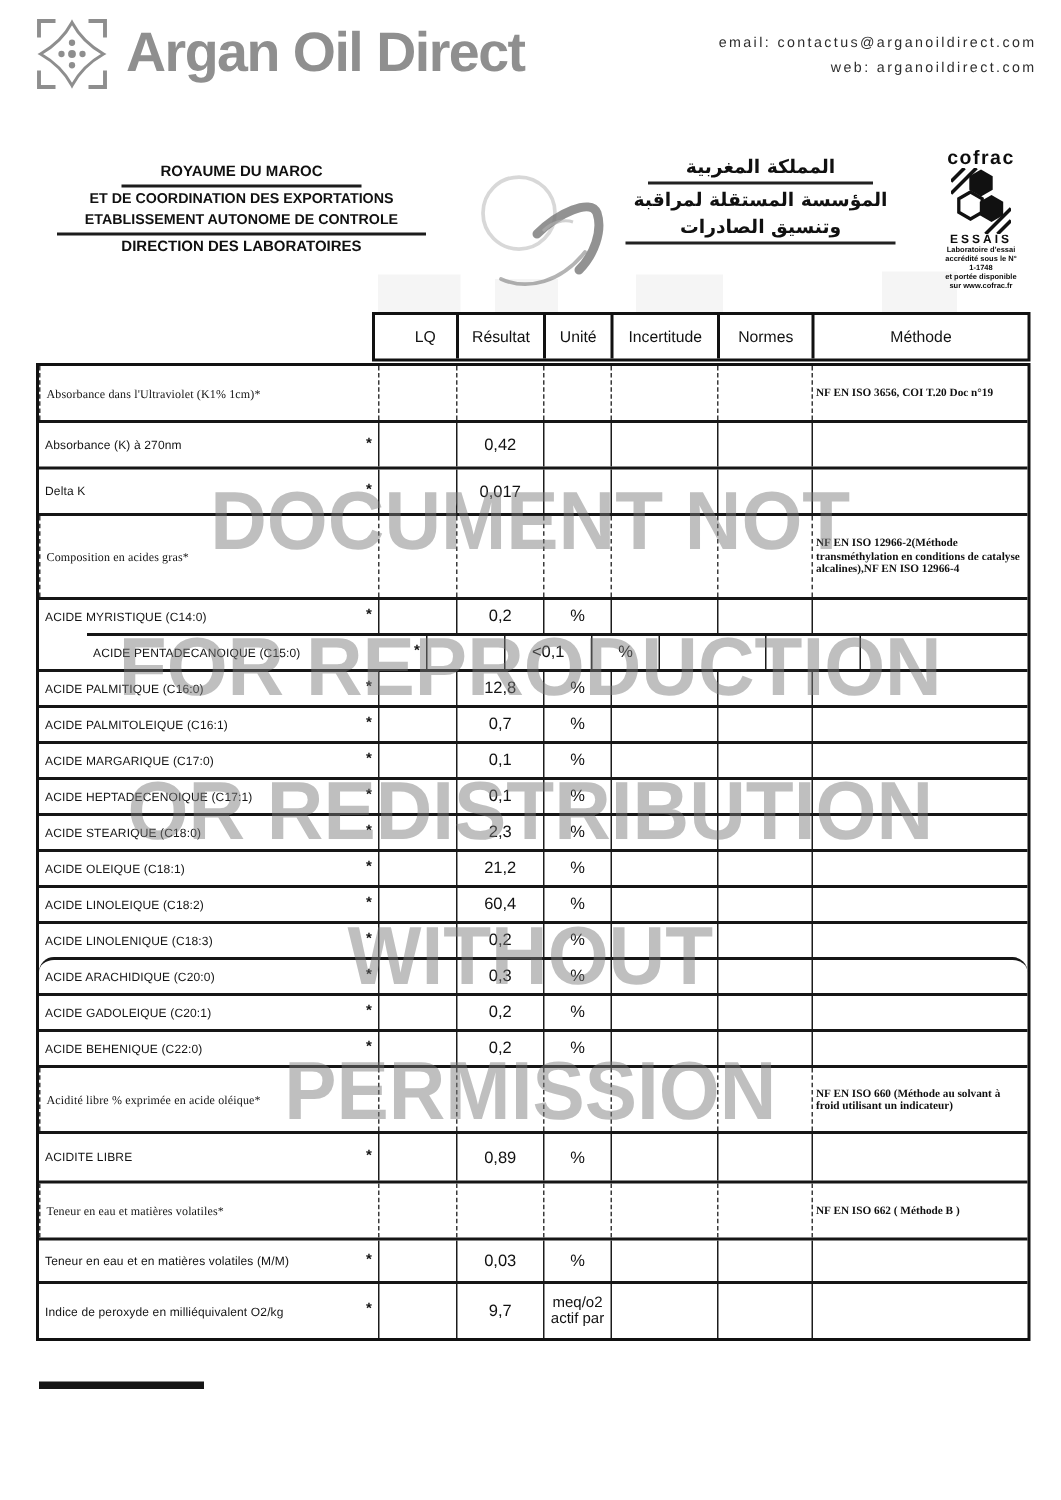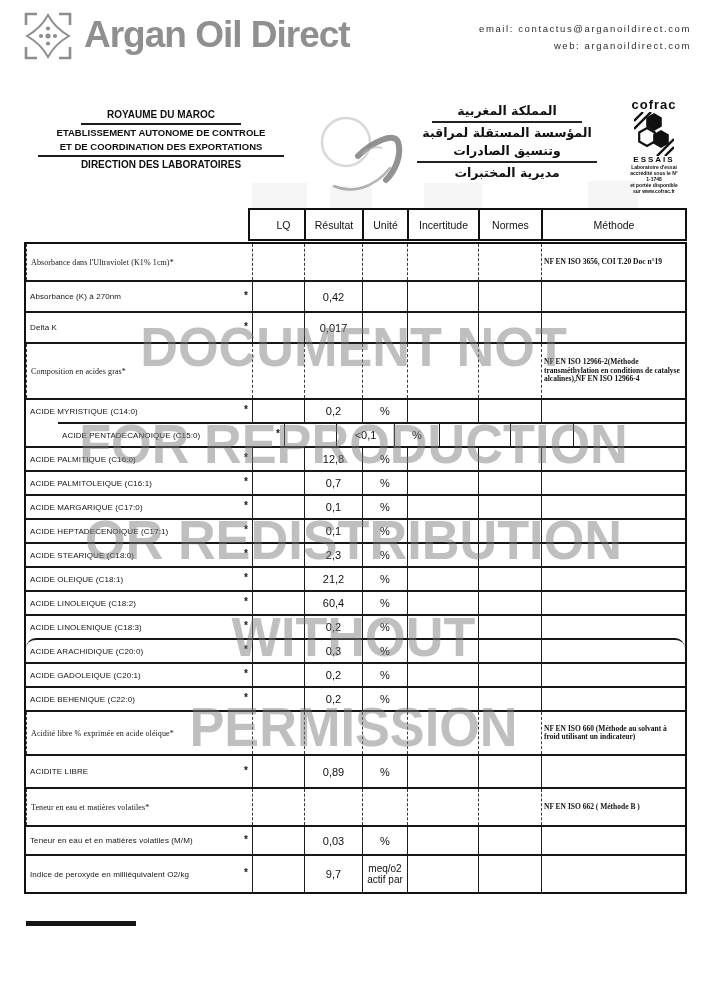--- a/index.html
+++ b/index.html
@@ -68,40 +68,39 @@
   <div class="brand">Argan Oil Direct</div>
   <div class="contact">
     <div>email: contactus@arganoildirect.com</div>
     <div>web: arganoildirect.com</div>
   </div>
 </div>
 
 <div class="fr-block">
   <div class="fr-l" style="font-size:10px">ROYAUME DU MAROC</div>
   <div class="rule" style="width:160px"></div>
+  <div class="fr-l">ET DE COORDINATION  DES  EXPORTATIONS</div>
   <div class="fr-l">ETABLISSEMENT AUTONOME DE CONTROLE</div>
-  <div class="fr-l">ET DE COORDINATION  DES  EXPORTATIONS</div>
   <div class="rule" style="width:246px"></div>
   <div class="fr-l" style="font-size:10px">DIRECTION DES LABORATOIRES</div>
 </div>
 
 <svg class="sig-svg" viewBox="0 0 106 92">
   <circle cx="34" cy="38" r="24" fill="none" stroke="#a9a9a9" stroke-width="2.5" opacity="0.6"></circle>
   <path d="M46 52 C60 38 82 28 86 38 C90 50 84 66 74 76" fill="none" stroke="#4a4a4a" stroke-width="6" stroke-linecap="round" opacity="0.8"></path>
   <path d="M22 82 C40 90 62 84 78 64" fill="none" stroke="#6f6f6f" stroke-width="2.5" stroke-linecap="round" opacity="0.7"></path>
   <path d="M50 50 C56 44 64 42 70 44" fill="none" stroke="#9a9a9a" stroke-width="2" opacity="0.6"></path>
 </svg>
 
 <div class="ar-block">
   <div>المملكة المغربية</div>
   <div class="rule" style="width:150px;background:#222"></div>
   <div>المؤسسة المستقلة لمراقبة</div>
   <div>وتنسيق الصادرات</div>
   <div class="rule" style="width:180px;background:#222"></div>
-  <div>مديرية المختبرات</div>
 </div>
 
 <div class="cofrac">
   <div class="cofrac-name">cofrac</div>
   <svg width="40" height="44" viewBox="0 0 40 44" style="display:block;margin:0 auto;">
     <g stroke="#111" stroke-width="2.4">
       <line x1="0" y1="9" x2="9" y2="0"></line>
         <line x1="0" y1="17" x2="17" y2="0"></line>
       <line x1="23" y1="44" x2="40" y2="27"></line>
         <line x1="31" y1="44" x2="40" y2="35"></line>

